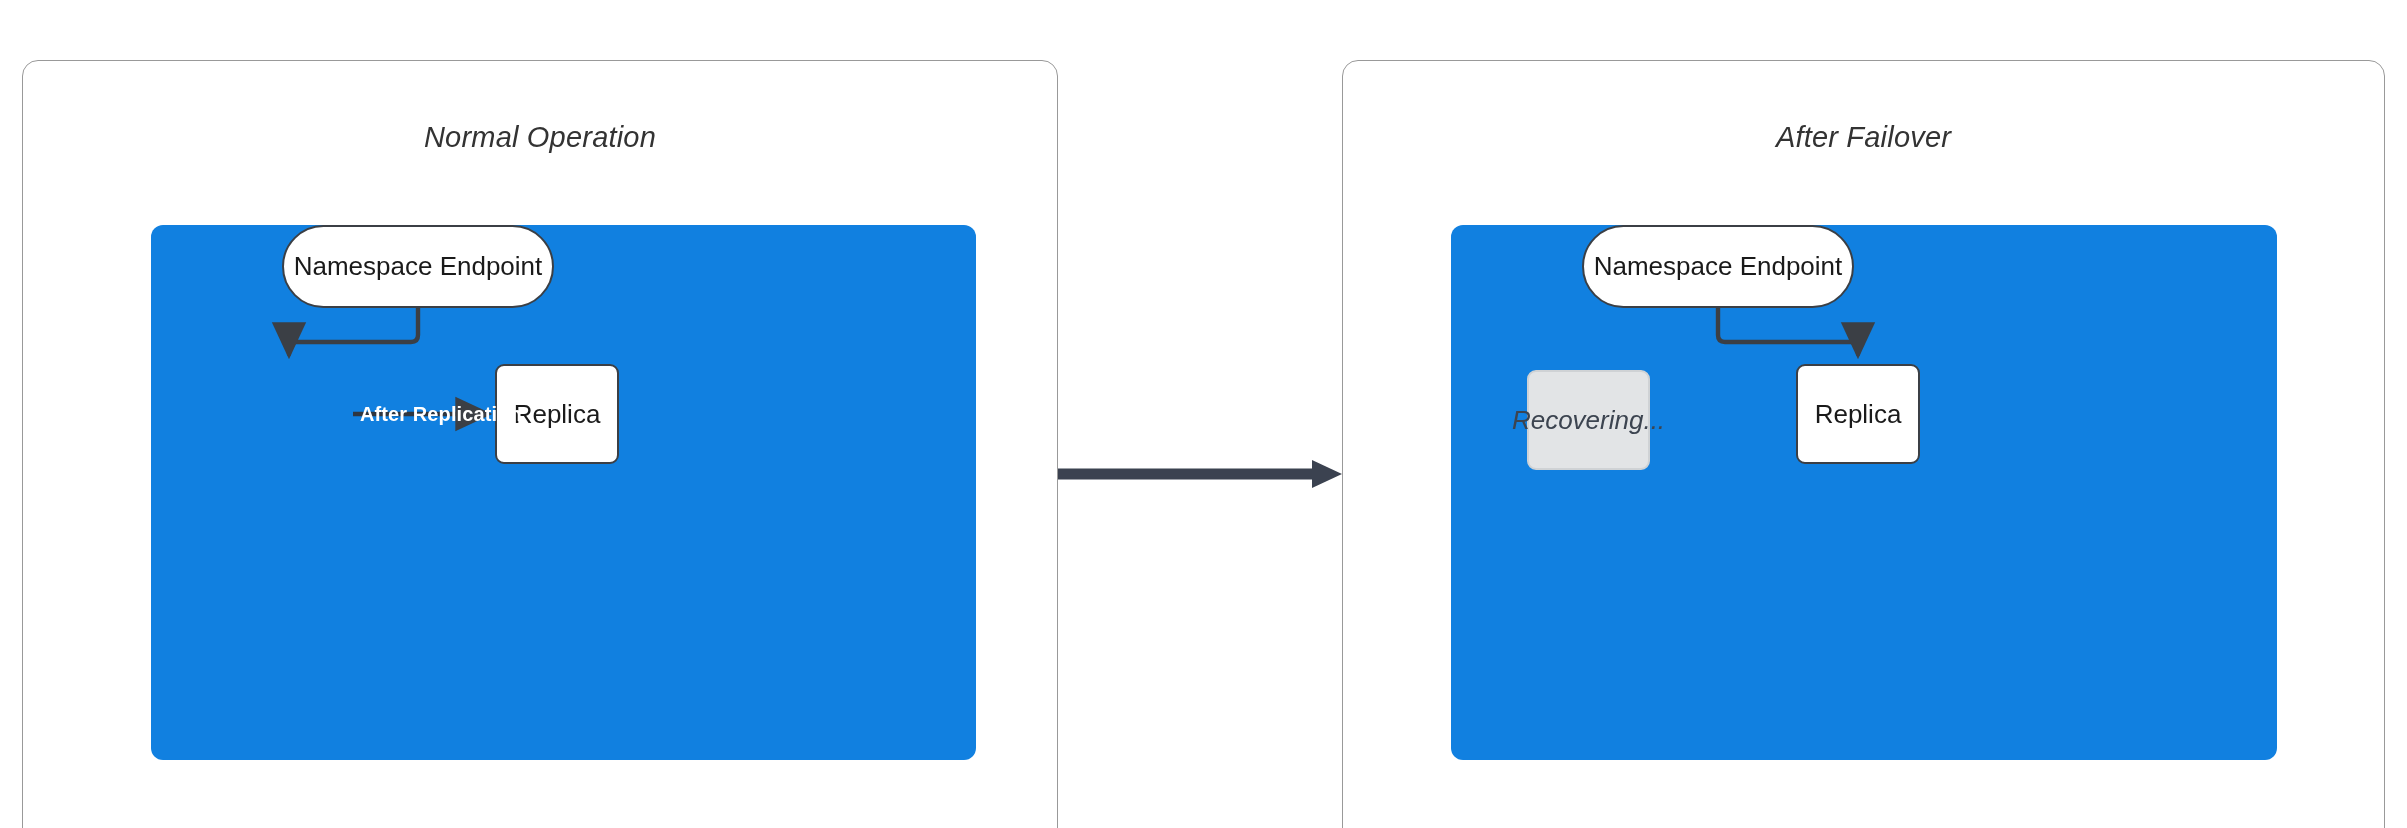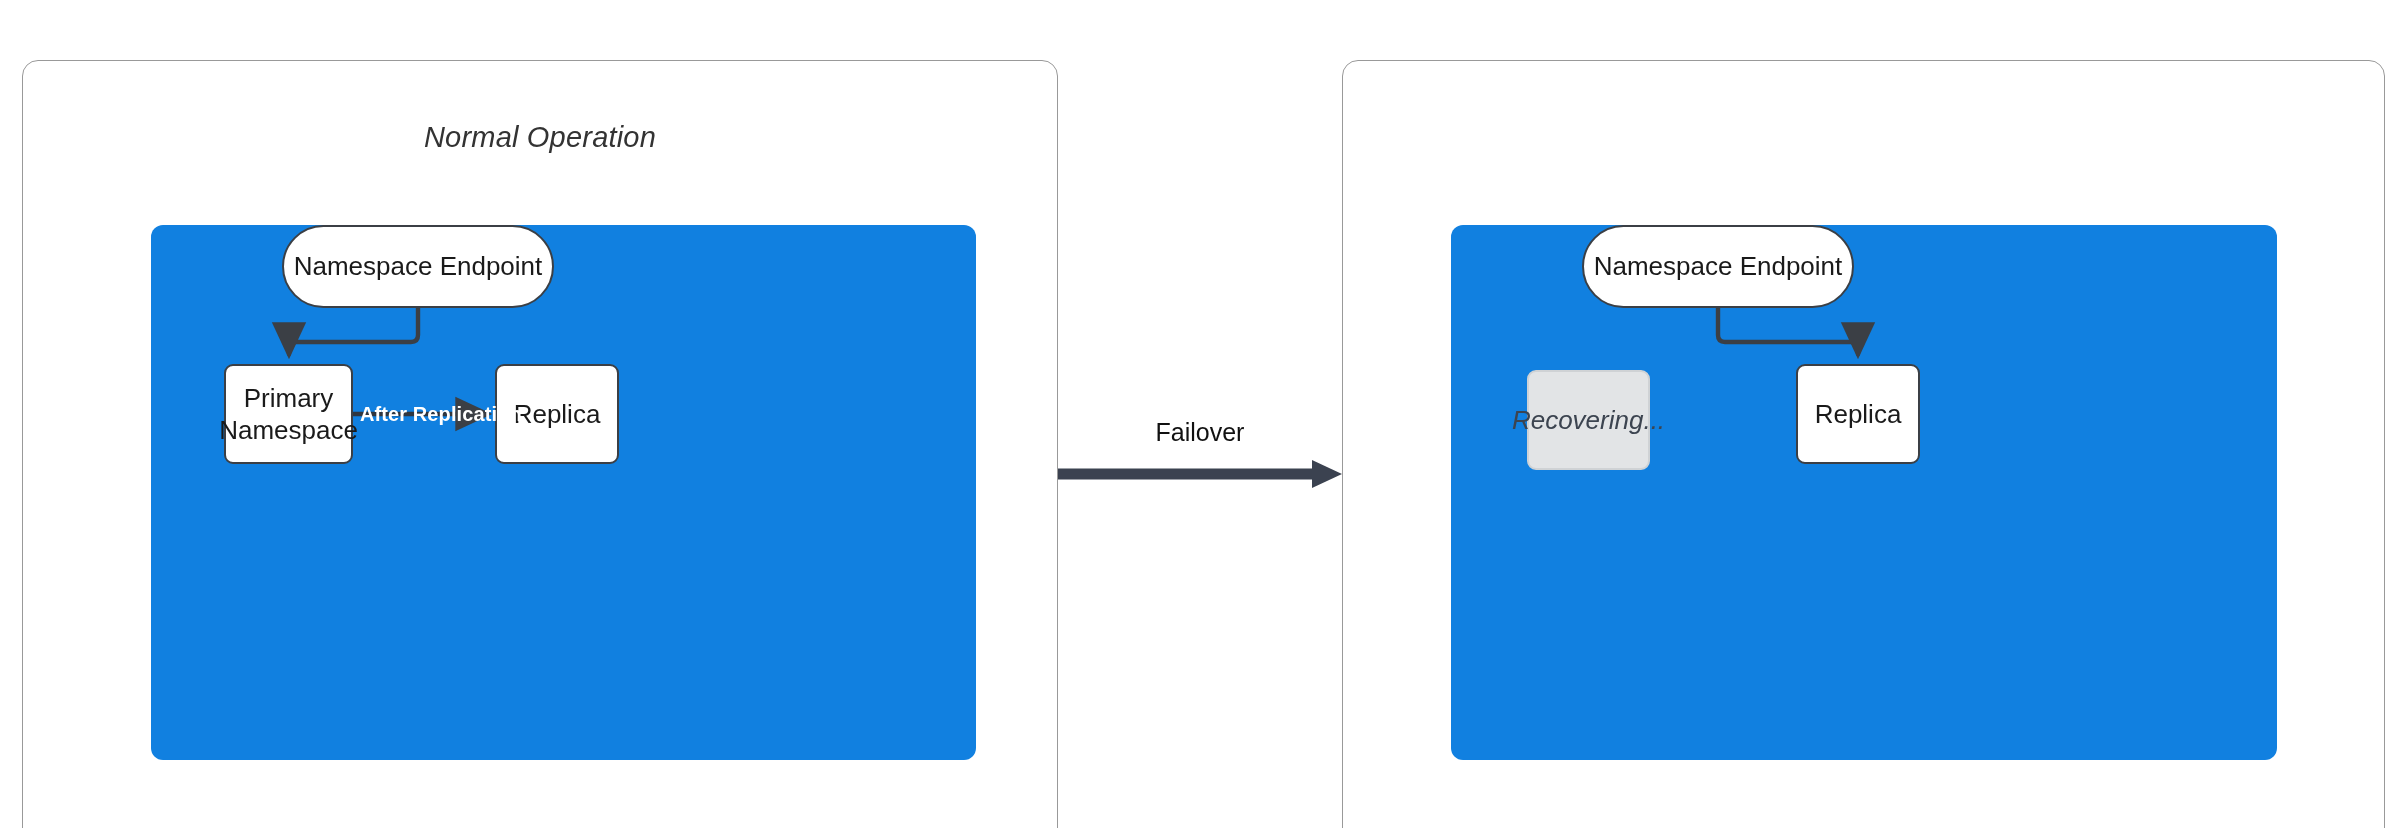--- a/index.html
+++ b/index.html
@@ -160,44 +160,38 @@
 
         <path d="M 267,83 L 267,110 Q 267,117 260,117 L 145,117 Q 138,117 138,124 L 138,129" fill="none" stroke="#3b3f45" stroke-width="4.4" stroke-linecap="round" stroke-linejoin="round" marker-end="url(#arrow-dark)"></path>
 
         <path d="M 202,189 L 336,189" fill="none" stroke="#2f3640" stroke-width="4.4" stroke-linecap="butt" marker-end="url(#arrow-dark2)"></path>
       </svg>
 
       <div class="node pill" id="node-l-endpoint">
         <span class="node-label">Namespace Endpoint</span>
       </div>
 
-      <div class="node box" id="node-l-primary">
-        <span class="node-label">
-          <span>Primary</span><br>
-          <span>Namespace</span>
-        </span>
-      </div>
 
       <div class="node box" id="node-l-replica">
         <span class="node-label">Replica</span>
       </div>
 
       <div class="edge-label" id="label-data-replication">After Replication</div>
     </div>
   </div>
 
   <div id="failover-wrap">
-    <div id="failover-label">Failover</div>
     <svg class="edges" viewBox="0 0 284 120" preserveAspectRatio="none">
       <path d="M 0,56 L 258,56" fill="none" stroke="#3b4250" stroke-width="11" stroke-linecap="butt"></path>
       <path d="M 254,42 L 284,56 L 254,70 z" fill="#3b4250"></path>
     </svg>
   </div>
 
   <div class="panel" id="panel-right">
+    <div class="panel-title">After Failover</div>
 
     <div class="region" id="region-right">
 
       <svg class="edges" viewBox="0 0 826 535" preserveAspectRatio="none">
         <defs>
           <marker id="arrow-dark3" markerWidth="9" markerHeight="9" refX="7.2" refY="4.5" orient="auto" markerUnits="strokeWidth">
             <path d="M0,0.6 L8.4,4.5 L0,8.4 z" fill="#3b3f45"></path>
           </marker>
         </defs>
 

